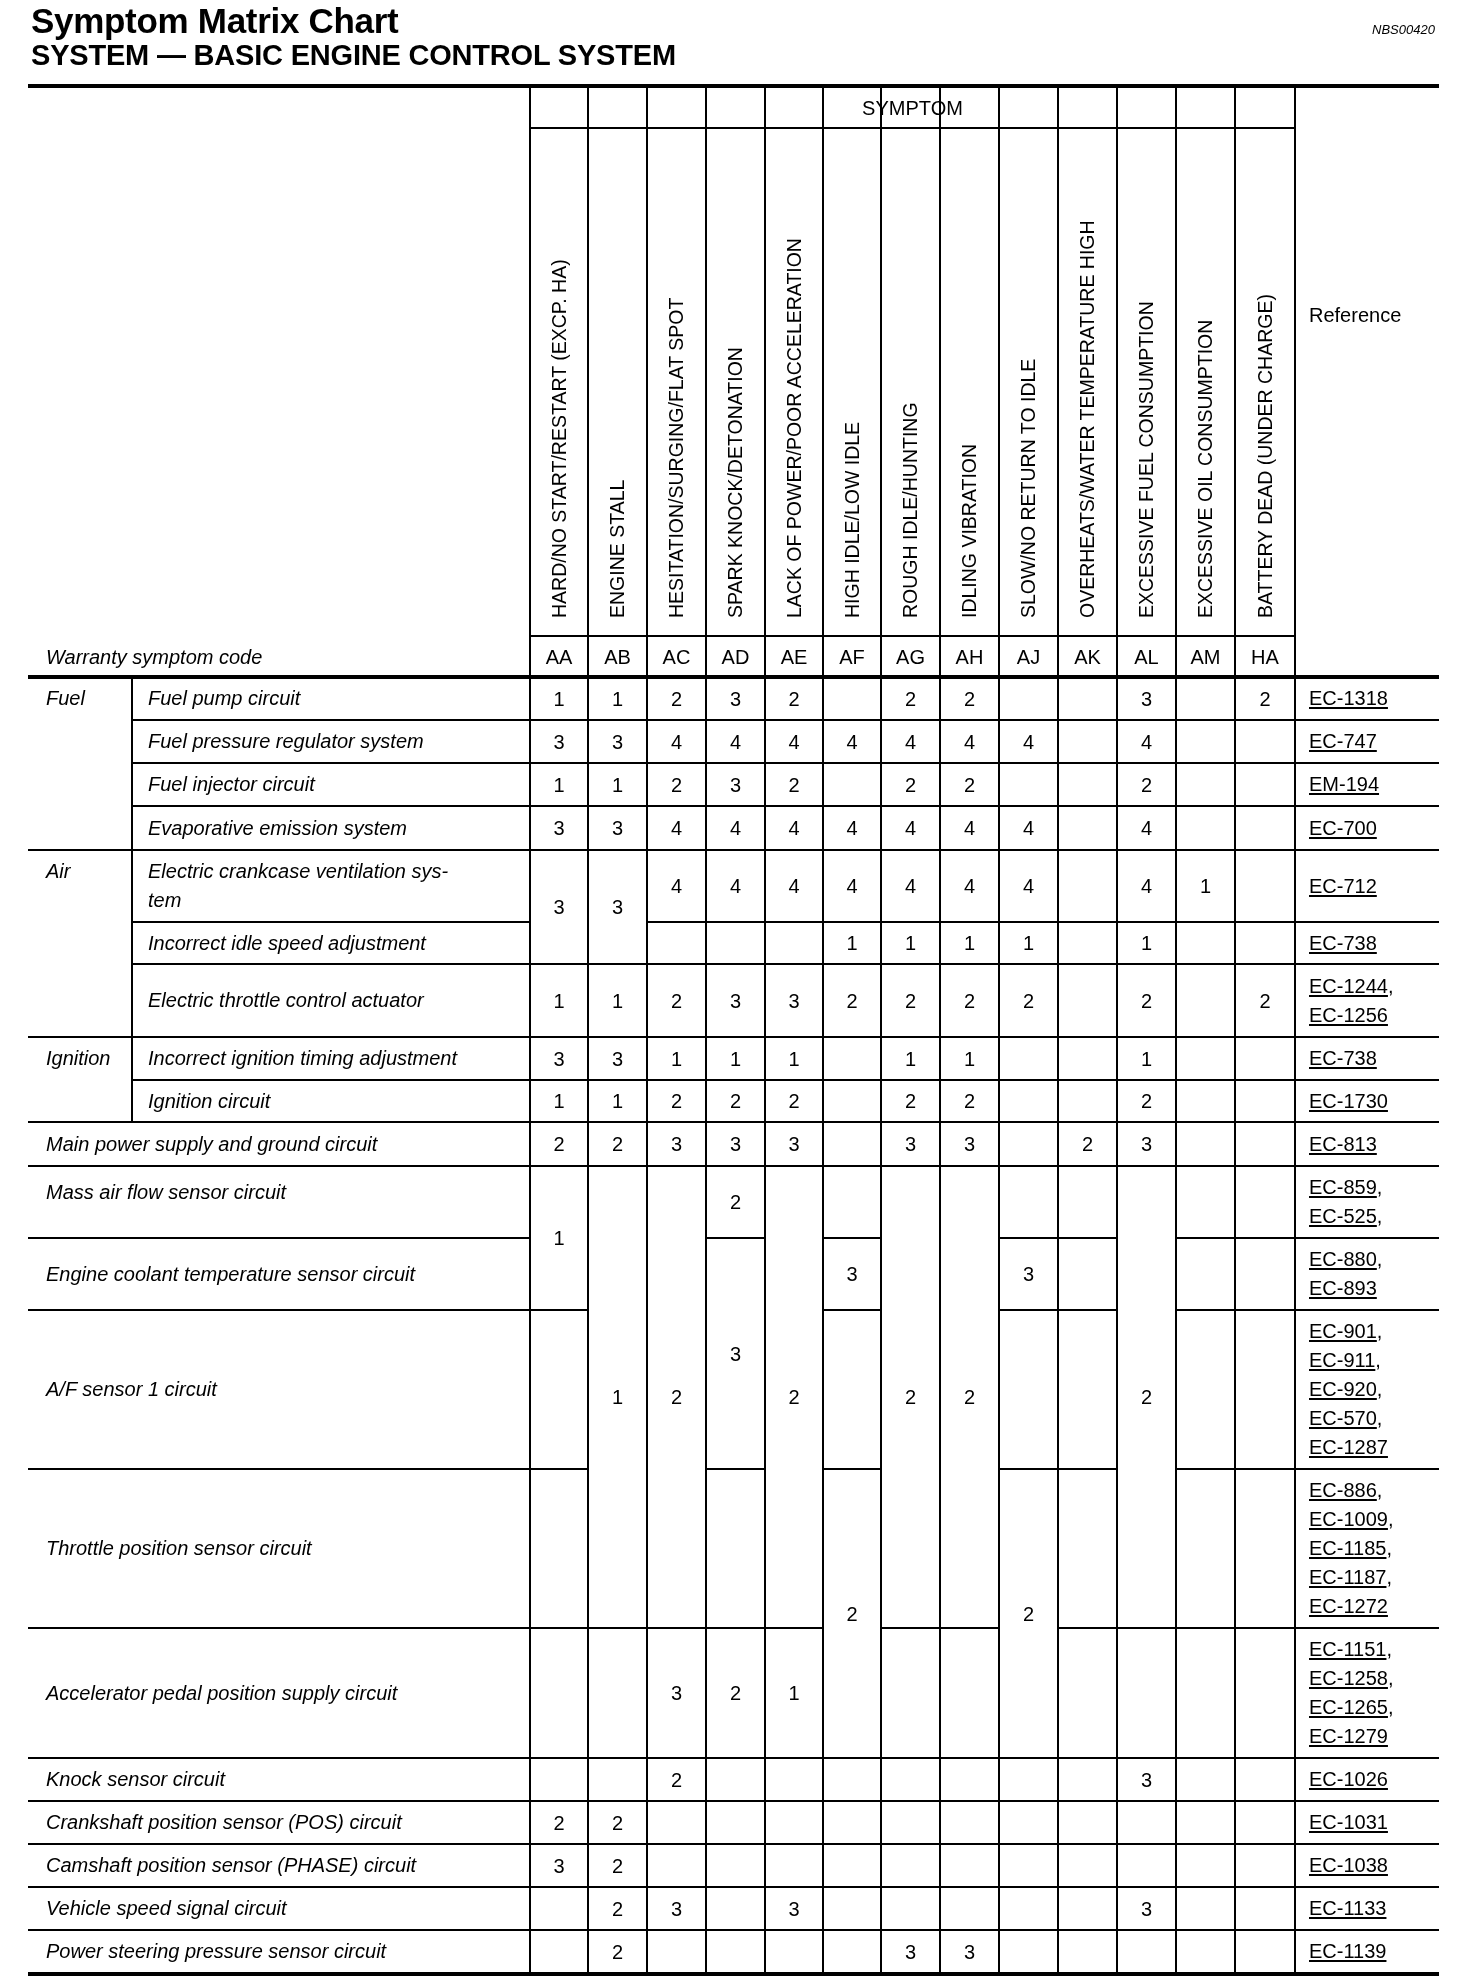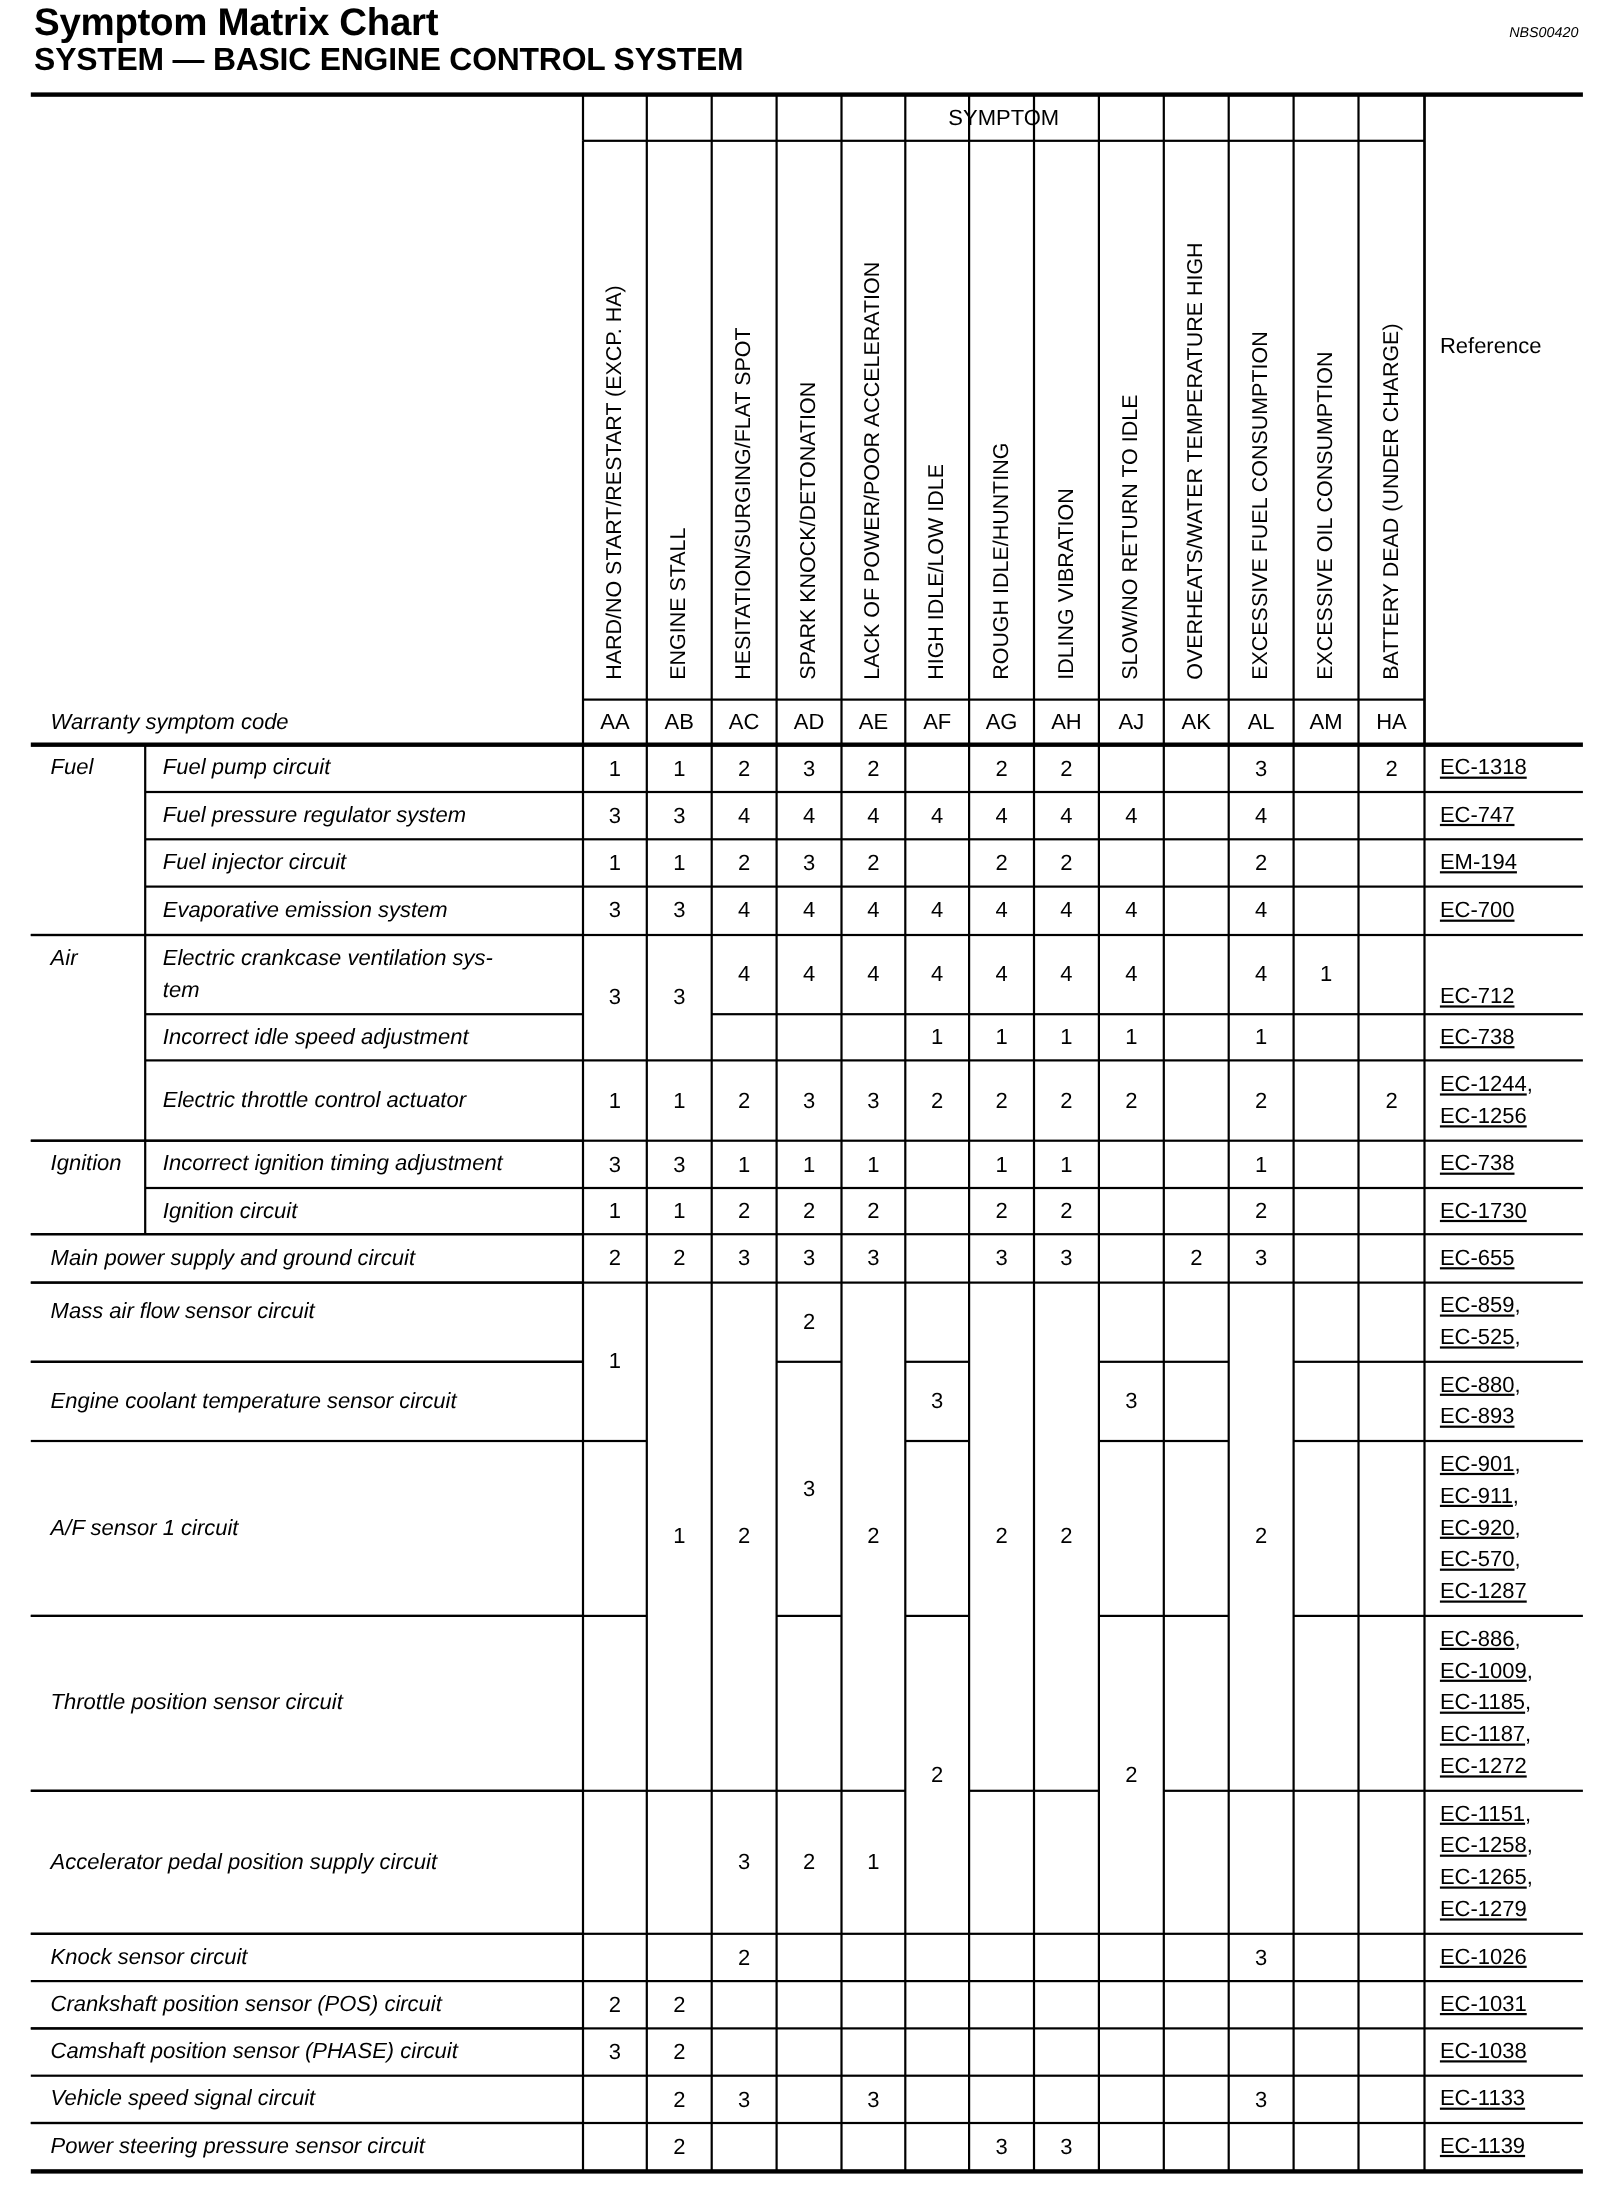--- a/index.html
+++ b/index.html
@@ -643,38 +643,38 @@
     </div>
     <div class="ref" style="left: 1309px; top: 720px; height: 43px; width: 130px;">
       <div><a>EC-747</a></div>
     </div>
     <div class="ref" style="left: 1309px; top: 763px; height: 43px; width: 130px;">
       <div><a>EM-194</a></div>
     </div>
     <div class="ref" style="left: 1309px; top: 806px; height: 44px; width: 130px;">
       <div><a>EC-700</a></div>
     </div>
-    <div class="ref" style="left: 1309px; top: 870px; height: 72px; width: 130px;">
+    <div class="ref" style="left: 1309px; top: 850px; height: 72px; width: 130px;">
       <div><a>EC-712</a></div>
     </div>
     <div class="ref" style="left: 1309px; top: 922px; height: 42px; width: 130px;">
       <div><a>EC-738</a></div>
     </div>
     <div class="ref" style="left: 1309px; top: 964px; height: 73px; width: 130px;">
       <div><a>EC-1244</a><span class="sep">,</span></div>
       <div><a>EC-1256</a></div>
     </div>
     <div class="ref" style="left: 1309px; top: 1037px; height: 43px; width: 130px;">
       <div><a>EC-738</a></div>
     </div>
     <div class="ref" style="left: 1309px; top: 1080px; height: 42px; width: 130px;">
       <div><a>EC-1730</a></div>
     </div>
     <div class="ref" style="left: 1309px; top: 1122px; height: 44px; width: 130px;">
-      <div><a>EC-655</a></div>
+      <div><a>EC-813</a></div>
     </div>
     <div class="ref" style="left: 1309px; top: 1166px; height: 72px; width: 130px;">
       <div><a>EC-859</a><span class="sep">,</span></div>
       <div><a>EC-525</a><span class="sep">,</span></div>
     </div>
     <div class="ref" style="left: 1309px; top: 1238px; height: 72px; width: 130px;">
       <div><a>EC-880</a><span class="sep">,</span></div>
       <div><a>EC-893</a></div>
     </div>
     <div class="ref" style="left: 1309px; top: 1310px; height: 159px; width: 130px;">

